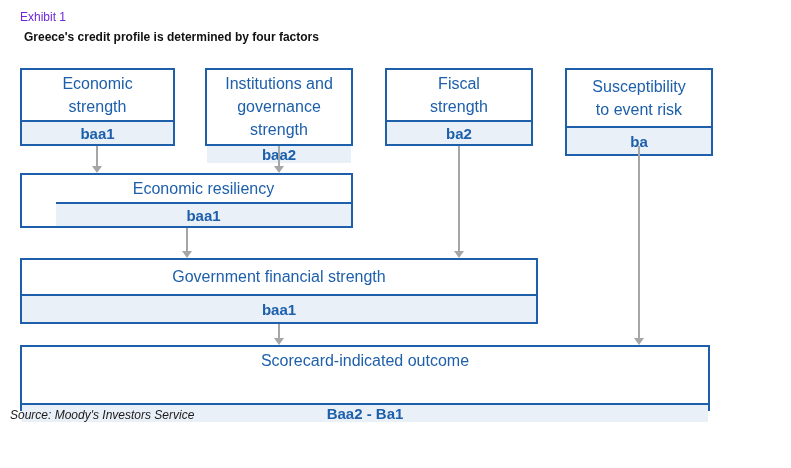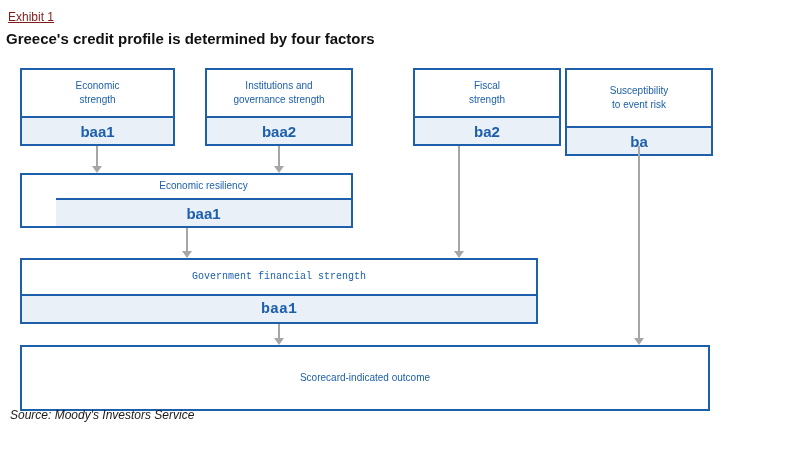--- a/index.html
+++ b/index.html
@@ -10,41 +10,41 @@
   }
   html,body{margin:0;padding:0;background:#ffffff;}
   body{font-family:"Liberation Sans", sans-serif;}
   .canvas{
     position:relative;
     width:791px;height:468px;
     background:#ffffff;
     overflow:hidden;
   }
   .exhibit-label{
-    position:absolute;left:8px;top:10px;
-    font-size:12px;color:#7f1d1d;text-decoration:underline;
+    position:absolute;left:20px;top:10px;
+    font-size:12px;color:#6d28d9;
   }
   .chart-title{
-    position:absolute;left:6px;top:30px;
-    font-size:15px;font-weight:bold;color:#111111;
+    position:absolute;left:24px;top:30px;
+    font-size:12px;font-weight:bold;color:#111111;
   }
   .box{
     position:absolute;
     border:2px solid var(--box-border);
     background:#ffffff;
     display:flex;flex-direction:column;
     box-sizing:border-box;
   }
   .box-label{
     flex:1;
     display:flex;align-items:center;justify-content:center;
     text-align:center;
     white-space:pre-line;
     color:var(--text-blue);
-    font-size:10px;
+    font-size:16px;
     line-height:1.45;
     padding:2px 4px;
   }
   .box-value{
     height:26px;
     border-top:2px solid var(--box-border);
     background:var(--value-bg);
     display:flex;align-items:center;justify-content:center;
     color:var(--text-blue);
     font-size:15px;font-weight:bold;
@@ -78,21 +78,21 @@
 strength</div>
     <div class="box-value">baa1</div>
   </div>
 
   <div class="box" style="left:205px;top:68px;width:148px;height:78px;">
     <div class="box-label">Institutions and
 governance strength</div>
     <div class="box-value">baa2</div>
   </div>
 
-  <div class="box" style="left:385px;top:68px;width:148px;height:78px;margin-left:28px;">
+  <div class="box" style="left:385px;top:68px;width:148px;height:78px;">
     <div class="box-label">Fiscal
 strength</div>
     <div class="box-value">ba2</div>
   </div>
 
   <div class="box" style="left:565px;top:68px;width:148px;height:88px;">
     <div class="box-label">Susceptibility
 to event risk</div>
     <div class="box-value">ba</div>
   </div>
@@ -102,26 +102,27 @@
   <div class="arrow" style="left:454px;top:146px;height:112px;"></div>
   <div class="arrow" style="left:634px;top:146px;height:199px;"></div>
 
   <div class="box" style="left:20px;top:173px;width:333px;height:55px;padding-left:34px;">
     <div class="box-label">Economic resiliency</div>
     <div class="box-value">baa1</div>
   </div>
 
   <div class="arrow" style="left:182px;top:228px;height:30px;"></div>
 
-  <div class="box" style="left:20px;top:258px;width:518px;height:66px;font-family:Liberation Mono, monospace;">
+  <div class="box" style="left:20px;top:258px;width:518px;height:66px;">
     <div class="box-label">Government financial strength</div>
     <div class="box-value">baa1</div>
   </div>
 
   <div class="arrow" style="left:274px;top:324px;height:21px;"></div>
 
   <div class="box" style="left:20px;top:345px;width:690px;height:66px;gap:29px;">
     <div class="box-label">Scorecard-indicated outcome</div>
+    <div class="box-value">Baa2 - Ba1</div>
   </div>
 
   <div class="source-note">Source: Moody's Investors Service</div>
 
 </div>
 
 </body></html>

